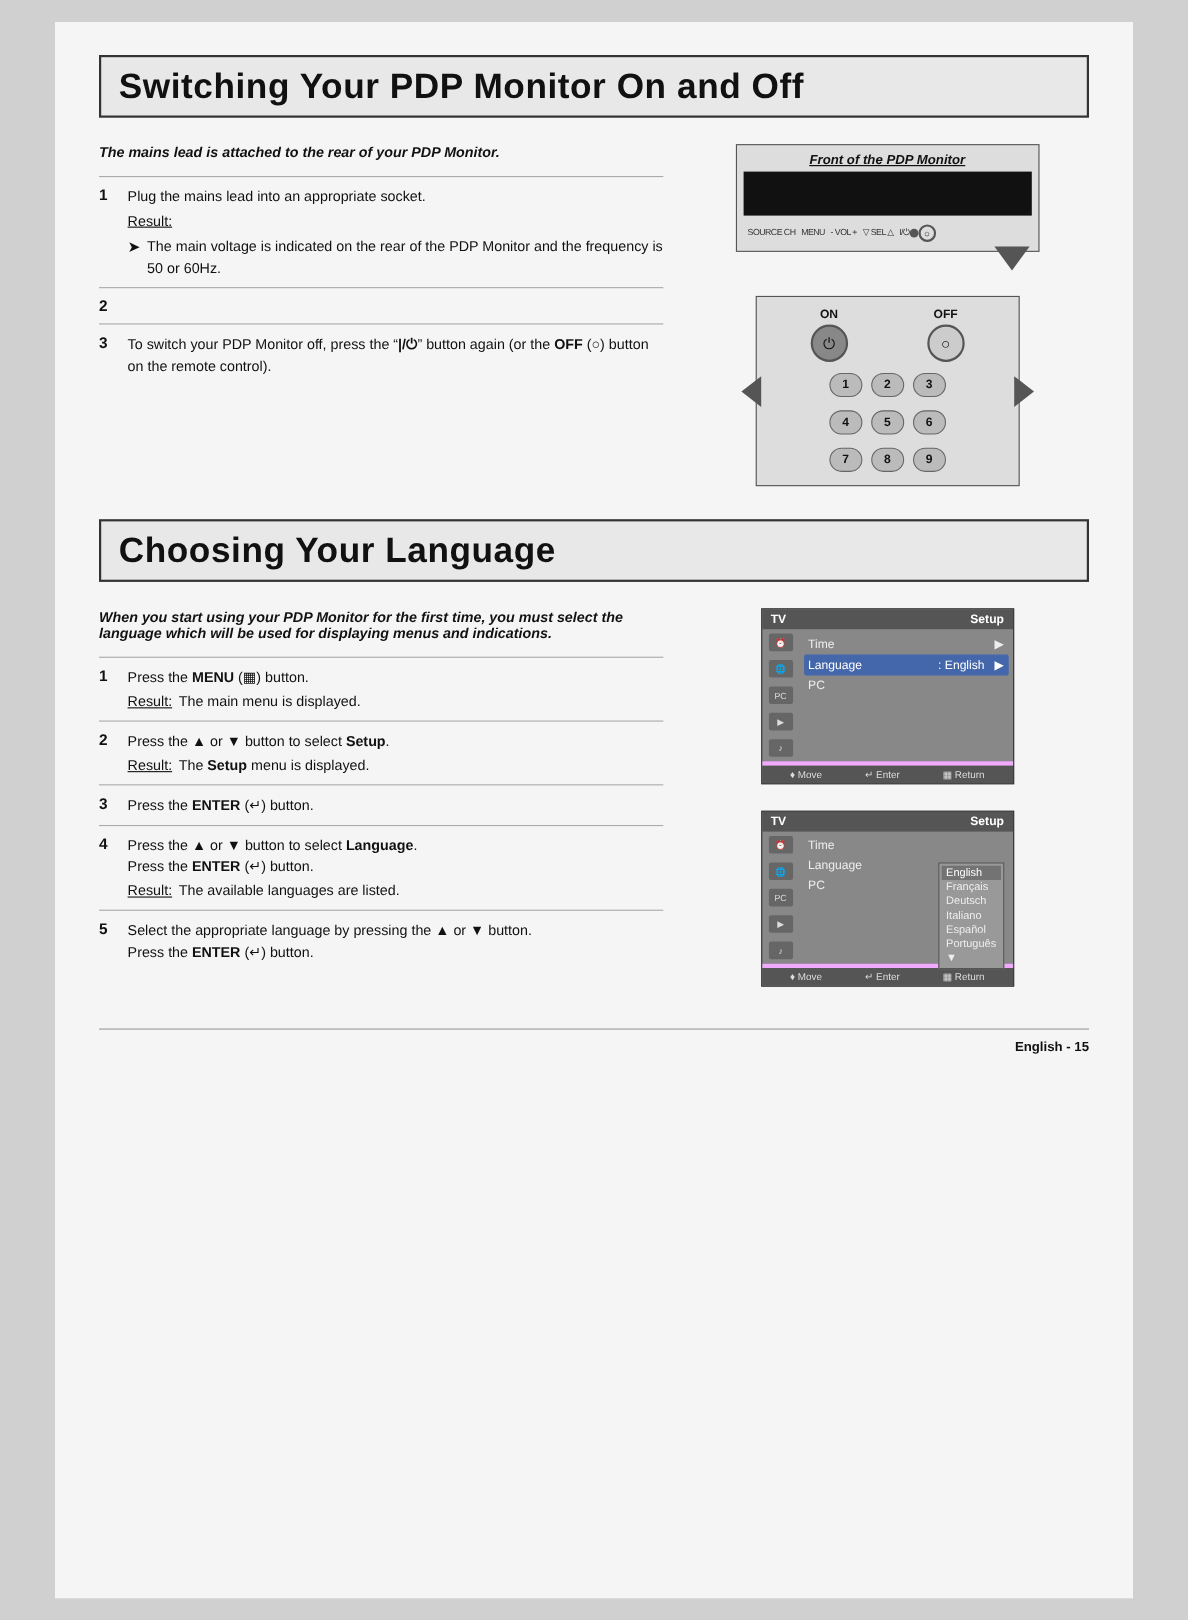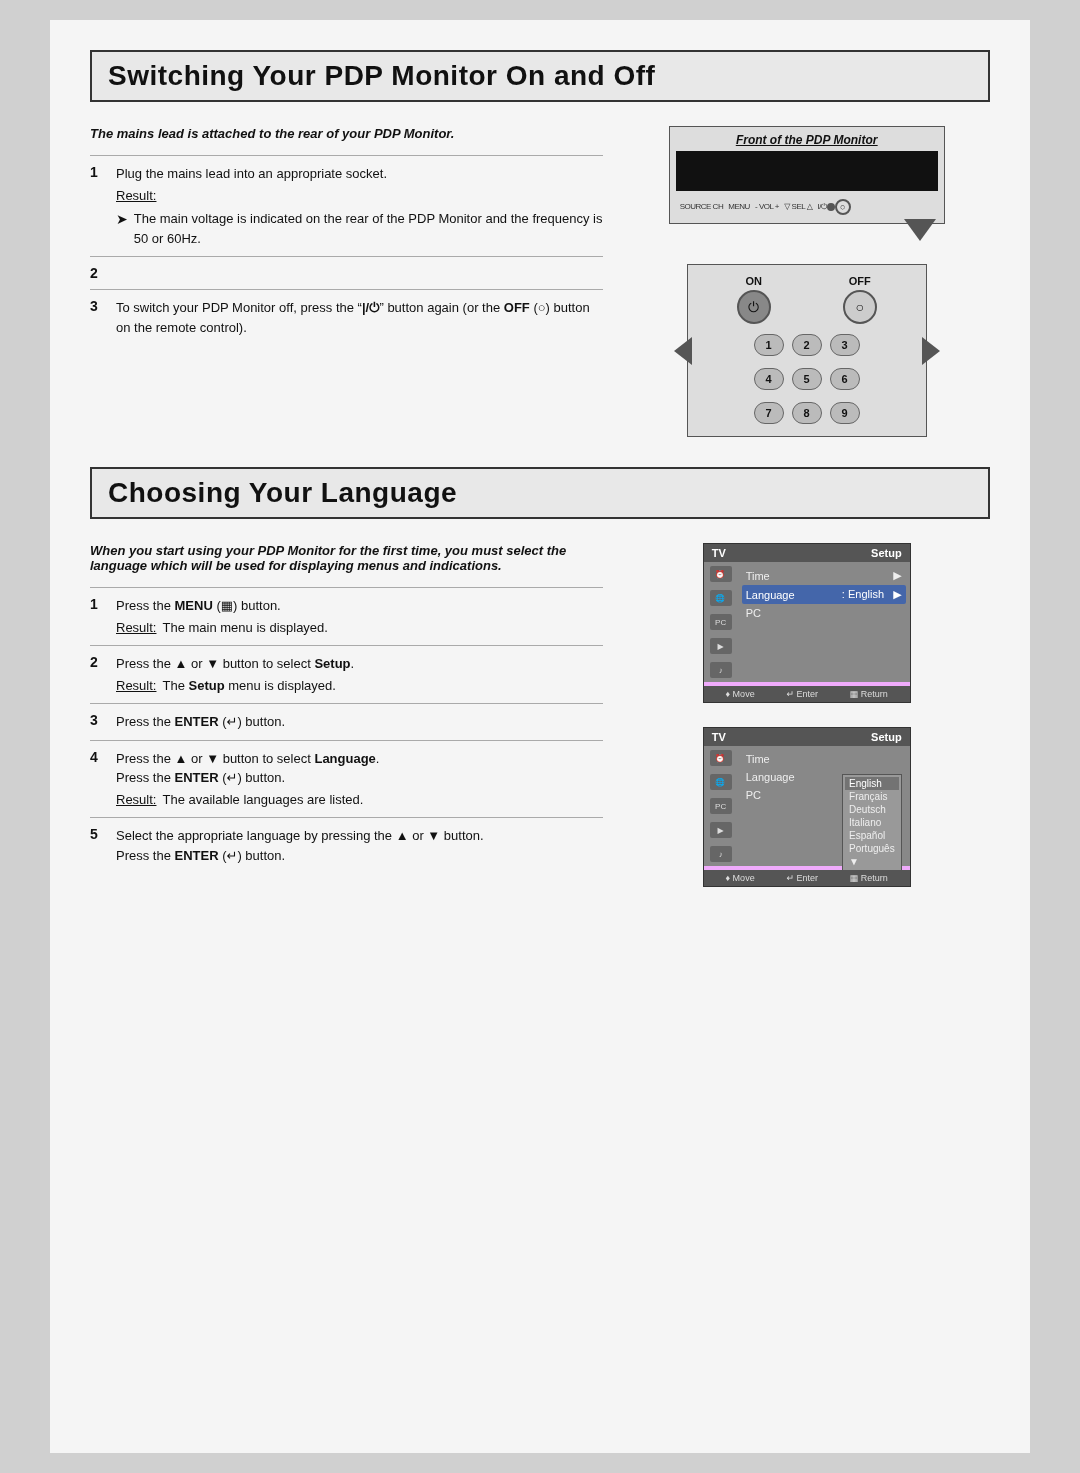--- a/index.html
+++ b/index.html
@@ -23,21 +23,21 @@
     }
 
     
     .section-title-box {
       border: 2px solid #333;
       background: #e8e8e8;
       padding: 8px 16px;
       margin-bottom: 24px;
     }
     .section-title-box h2 {
-      font-size: 28px;
+      font-size: 32px;
       font-weight: 900;
       color: #111;
       letter-spacing: 0.5px;
     }
 
     
     .two-col {
       display: flex;
       gap: 20px;
       margin-bottom: 10px;
@@ -225,21 +225,21 @@
 
     
     .section-separator {
       margin: 30px 0 24px 0;
     }
 
     
     .tv-menu-diagram {
       border: 1.5px solid #333;
       background: #888;
-      width: 208px;
+      width: 230px;
       color: #eee;
       font-size: 11px;
       margin-bottom: 8px;
     }
     .tv-menu-header {
       display: flex;
       justify-content: space-between;
       background: #555;
       padding: 3px 8px;
       font-size: 11px;
@@ -556,13 +556,16 @@
         </div>
         <div class="tv-menu-footer">
           <span>♦ Move</span>
           <span>↵ Enter</span>
           <span>▦ Return</span>
         </div>
       </div>
     </div>
   </div>
 
+  <div class="page-footer">
+    <span>English - 15</span>
+  </div>
 </div>
 
 </body></html>

